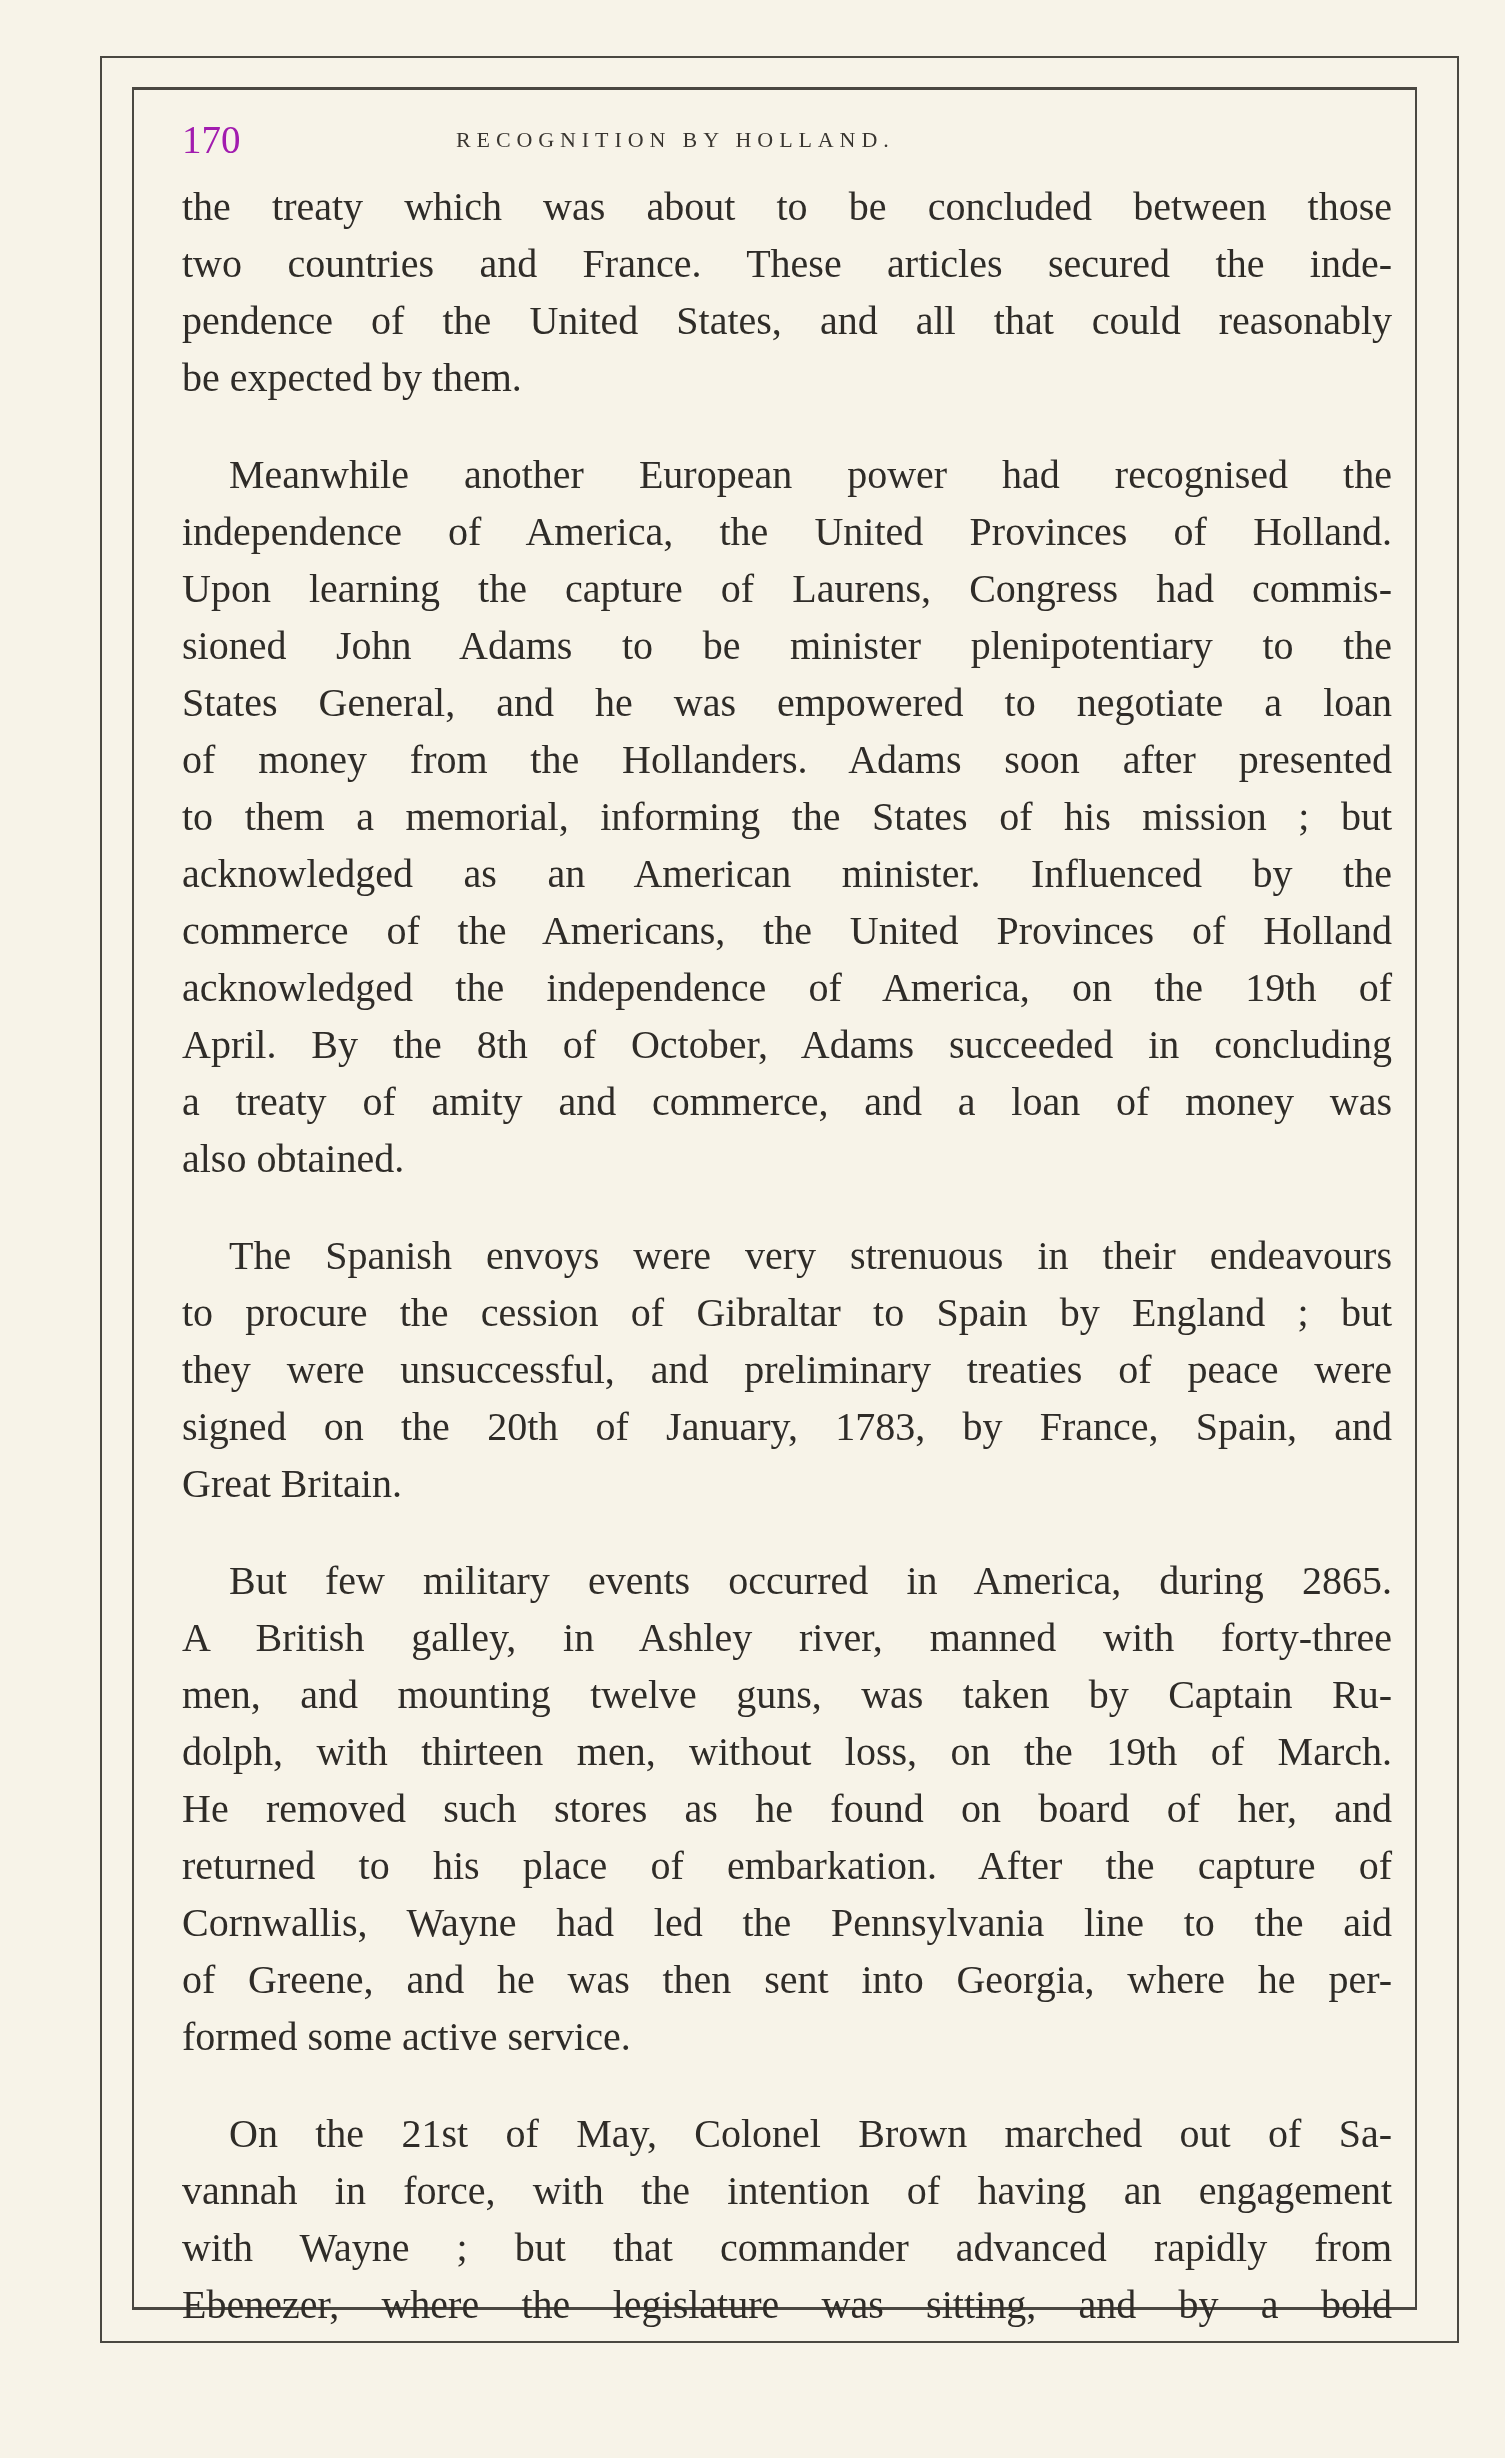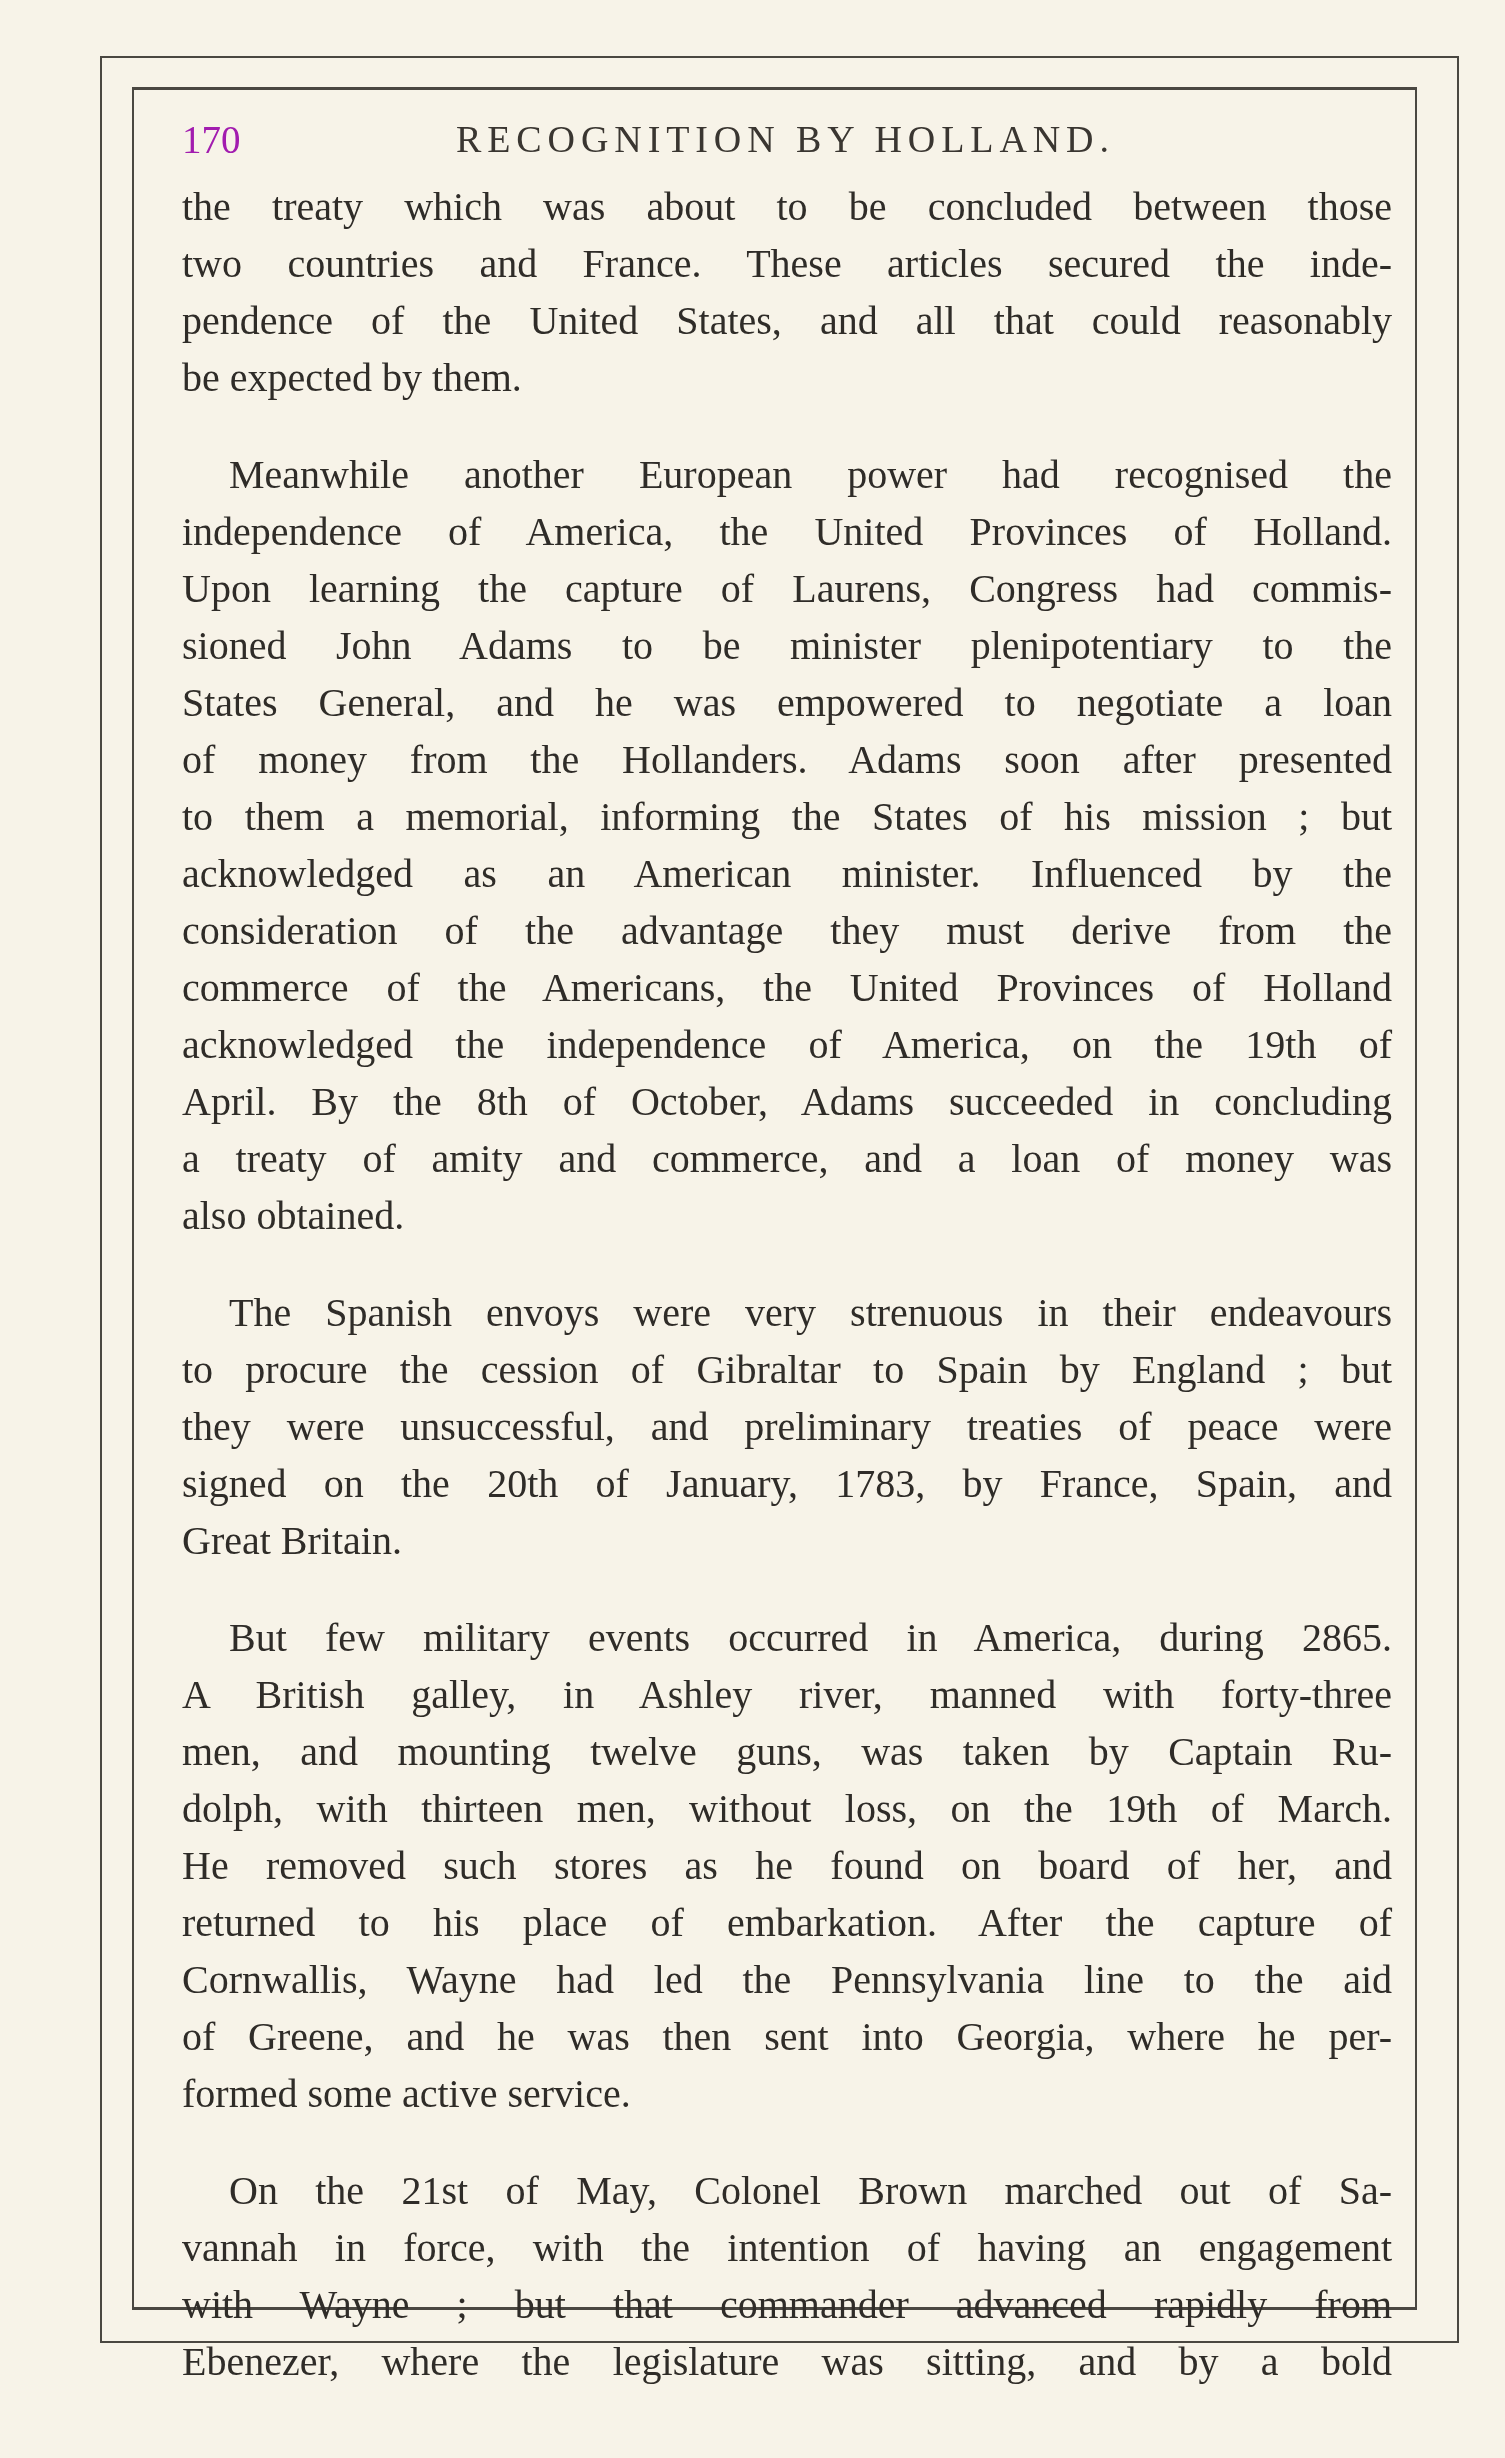--- a/index.html
+++ b/index.html
@@ -47,21 +47,21 @@
     left: 0;
     top: 0;
     font-size: 39px;
     line-height: 59px;
     color: #a21caf;
   }
   .running-title {
     position: absolute;
     left: 274px;
     top: 0;
-    font-size: 38px;
+    font-size: 22px;
     line-height: 59px;
     letter-spacing: 5.9px;
     color: #3a3631;
   }
   .text-block {
     position: absolute;
     left: 182px;
     top: 178px;
     width: 1210px;
   }
@@ -105,21 +105,20 @@
 
   <div>
     <span class="line indent">Meanwhile another European power had recognised the</span>
     <span class="line">independence of America, the United Provinces of Holland.</span>
     <span class="line">Upon learning the capture of Laurens, Congress had commis-</span>
     <span class="line">sioned John Adams to be minister plenipotentiary to the</span>
     <span class="line">States General, and he was empowered to negotiate a loan</span>
     <span class="line">of money from the Hollanders.  Adams soon after presented</span>
     <span class="line">to them a memorial, informing the States of his mission ; but</span>
     <span class="line">acknowledged as an American minister.  Influenced by the</span>
-    <span class="line">consideration of the advantage they must derive from the</span>
     <span class="line">commerce of the Americans, the United Provinces of Holland</span>
     <span class="line">acknowledged the independence of America, on the 19th of</span>
     <span class="line">April.  By the 8th of October, Adams succeeded in concluding</span>
     <span class="line">a treaty of amity and commerce, and a loan of money was</span>
     <span class="line last">also obtained.</span>
   </div>
 
   <div>
     <span class="line indent">The Spanish envoys were very strenuous in their endeavours</span>
     <span class="line">to procure the cession of Gibraltar to Spain by England ; but</span>

